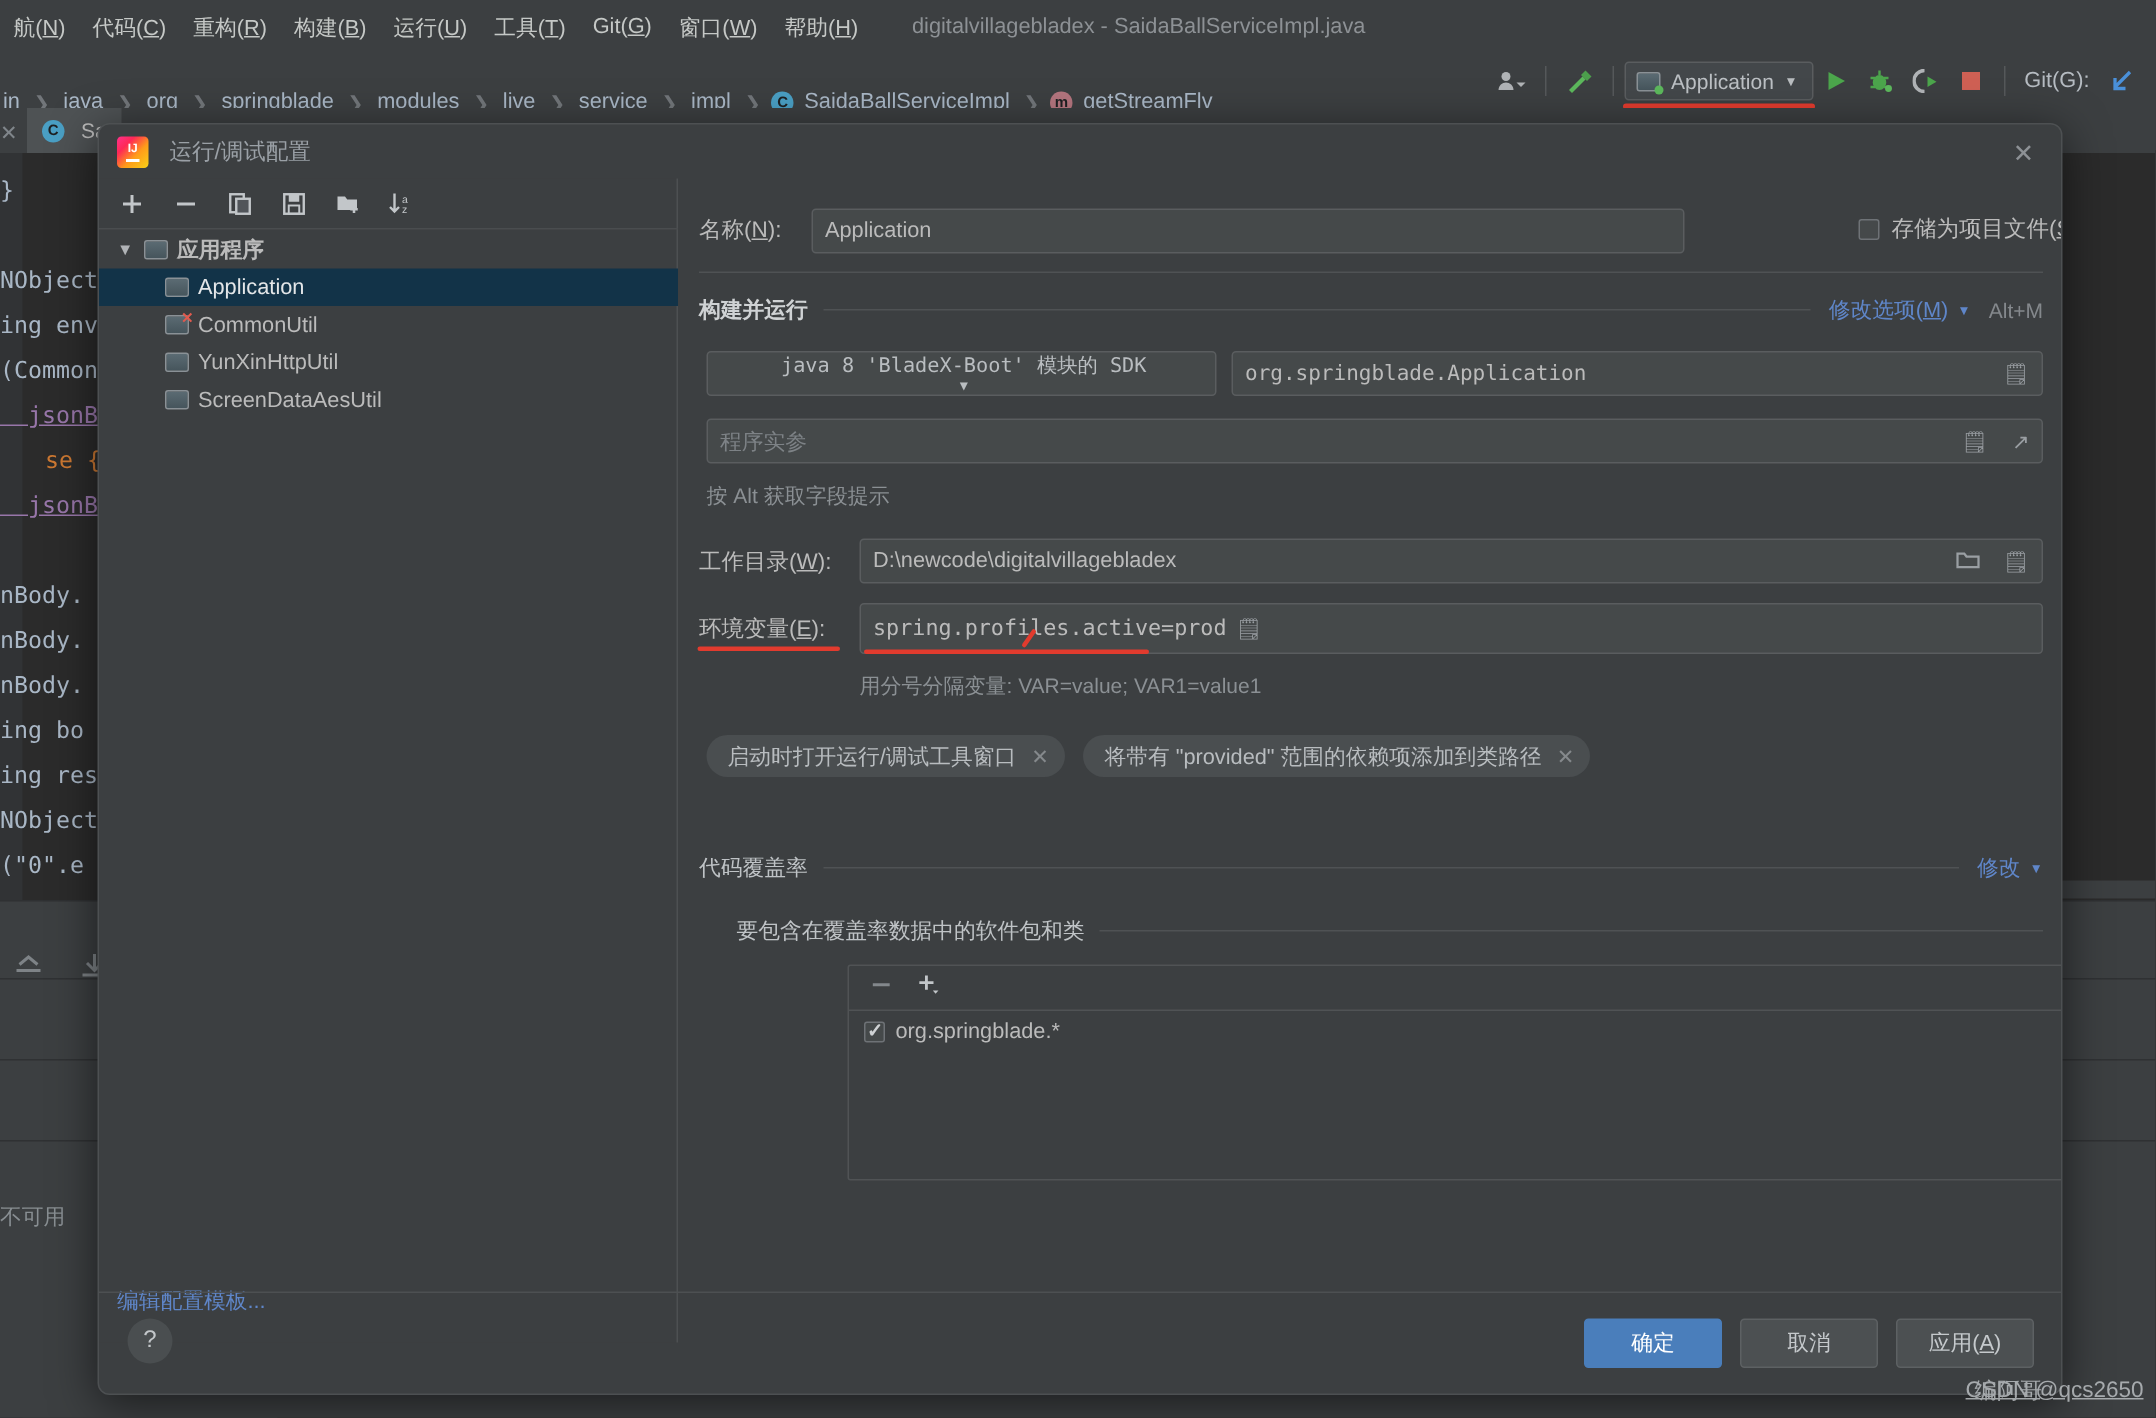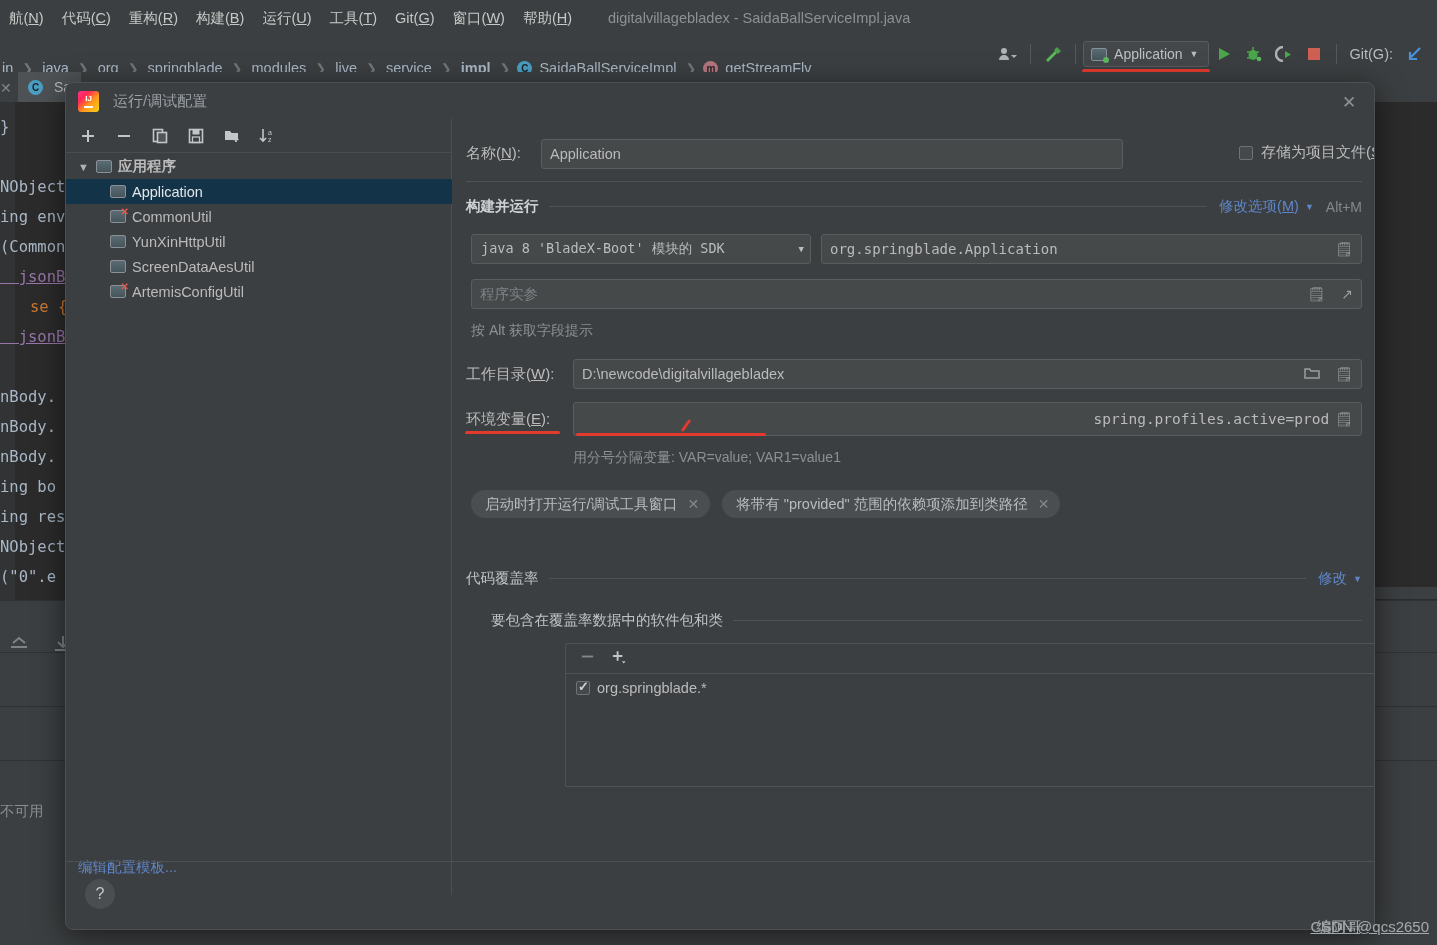--- a/index.html
+++ b/index.html
@@ -373,21 +373,21 @@
         </span>
         <span class="crumb-sep">❯</span>
         <span style="display: flex; align-items: center;">
           <span class="crumb-text">live</span>
         </span>
         <span class="crumb-sep">❯</span>
         <span style="display: flex; align-items: center;">
           <span class="crumb-text">service</span>
         </span>
         <span class="crumb-sep">❯</span>
-        <span style="display: flex;  font-weight: bold;">
+        <span style="display: flex; ">
           <span class="crumb-text">impl</span>
         </span>
         <span class="crumb-sep">❯</span>
         <span style="display: flex; align-items: center;">
           <span class="crumb-icon ic-class">C</span>
           <span class="crumb-text">SaidaBallServiceImpl</span>
         </span>
         <span class="crumb-sep">❯</span>
         <span style="display: flex; align-items: center;">
           <span class="crumb-icon ic-method">m</span>
@@ -522,24 +522,20 @@
             <span class="tree-lbl">CommonUtil</span>
           </div>
           <div class="tree-row child">
             <span class="cfg-icon"></span>
             <span class="tree-lbl">YunXinHttpUtil</span>
           </div>
           <div class="tree-row child">
             <span class="cfg-icon"></span>
             <span class="tree-lbl">ScreenDataAesUtil</span>
           </div>
-          <div class="tree-row child">
-            <span class="cfg-icon err"></span>
-            <span class="tree-lbl">ArtemisConfigUtil</span>
-          </div>
         </div>
       <div class="edit-templates">编辑配置模板...</div>
     </div>
 
     <div class="dlg-right">
 
       <div class="field-row" style="left:13px; top:25px;">
         <span class="lbl">名称(<u>N</u>):</span>
       </div>
       <div class="textfield" style="position:absolute;left:88px;top:20px;width:582px;">Application</div>
@@ -553,21 +549,21 @@
       <div style="position:absolute;left:13px;top:62px;width:896px;height:1px;background:#4f5254;"></div>
 
       <div class="sec-header" style="left:13px; top:78px; width:896px;">
         <span class="sec-title">构建并运行</span>
         <span class="sec-line"></span>
         <span class="link" style="margin-left:12px;">修改选项(<u>M</u>)</span>
         <span class="caret" style="margin-left:6px;color:#5f86c9;">▼</span>
         <span class="shortcut" style="margin-left:12px;">Alt+M</span>
       </div>
 
-      <div class="combo" style="position:absolute;left:18px;top:115px;width:340px;">
+      <div class="combo" style="position:absolute;left:18px;top:115px;width:340px;flex-direction:column;">
         <span>java 8 'BladeX-Boot' 模块的 SDK</span>
         <span class="caret">▼</span>
       </div>
       <div class="textfield mono" style="position:absolute;left:368px;top:115px;width:541px;justify-content:space-between;">
         <span>org.springblade.Application</span>
         <span class="fld-icon">🗒</span>
       </div>
 
       <div class="textfield placeholder" style="position:absolute;left:18px;top:160px;width:891px;justify-content:space-between;">
         <span>程序实参</span>
@@ -590,21 +586,21 @@
                 <path d="M1 3h4.5L7 5h8v7H1z" fill="none" stroke="#9a9fa3" stroke-width="1.5"></path>
               </svg>
           </span>
           <span class="fld-icon">🗒</span>
         </span>
       </div>
 
       <div class="field-row" style="left:13px; top:291px;">
         <span class="lbl">环境变量(<u>E</u>):</span>
       </div>
-      <div class="textfield mono" style="position:absolute;left:120px;top:283px;width:789px;height:34px;justify-content:flex-end;font-size:14.5px;">
+      <div class="textfield mono" style="position:absolute;left:120px;top:283px;width:789px;height:34px;justify-content:flex-start;font-size:14.5px;">
         <span>spring.profiles.active=prod</span>
         <span class="fld-icon">🗒</span>
       </div>
 
       <div class="redmark" style="left:12px; top:312px; width:95px; height:3px;"></div>
       <div class="redmark" style="left:123px; top:314px; width:190px; height:3px;"></div>
       <div class="redmark" style="left:226px; top:305px; width:14px; height:3px; transform:rotate(-55deg);"></div>
 
       <div class="hint" style="position:absolute;left:120px;top:330px;">用分号分隔变量: VAR=value; VAR1=value1</div>
 
@@ -650,20 +646,25 @@
               <span class="checkbox-sq checked"></span>
               <span>org.springblade.*</span>
             </div>
           </div>
       </div>
 
     </div>
 
     <div class="dlg-bottom">
       <div class="help-btn">?</div>
+      <div style="position:absolute;right:20px;top:17px;display:flex;gap:12px;">
+        <div class="btn primary">确定</div>
+        <div class="btn normal">取消</div>
+        <div class="btn normal">应用(<u>A</u>)</div>
+      </div>
     </div>
   </div>
 
   <div class="watermark">
     <span class="ov">
       <span>CSDN @qcs2650</span>
       <span>编阿哥</span>
     </span>
   </div>
 

